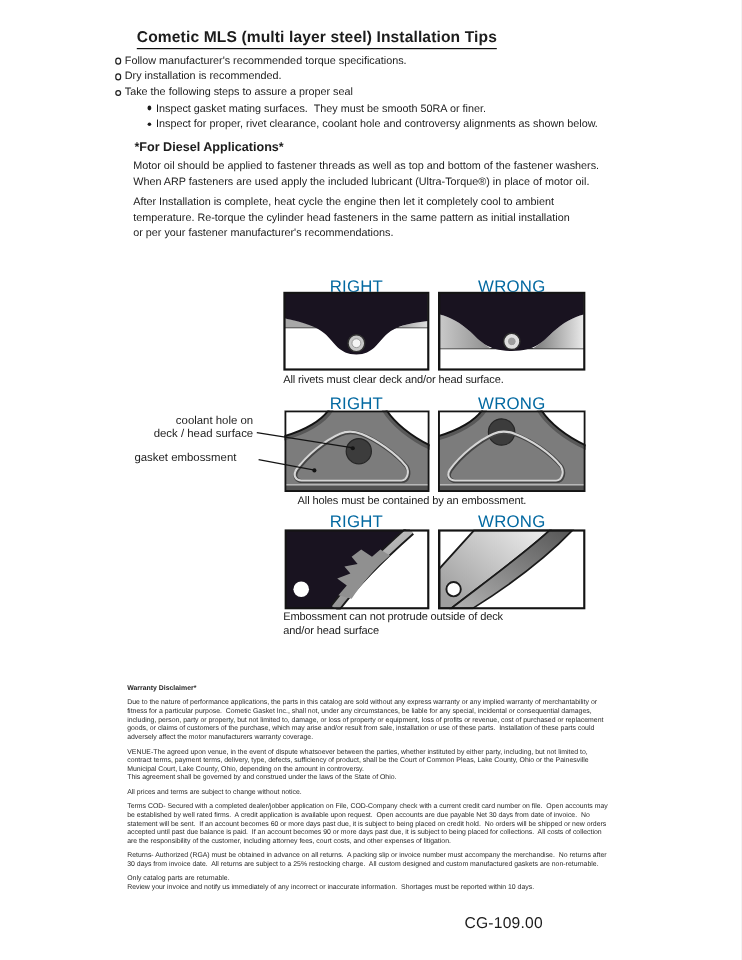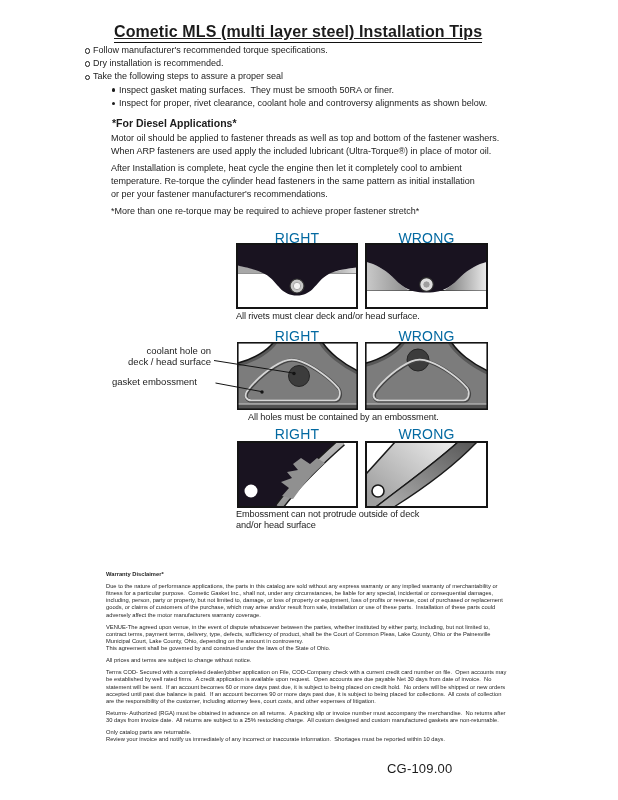--- a/index.html
+++ b/index.html
@@ -4,24 +4,24 @@
 <style>
   html,body{margin:0;padding:0;background:#e8e8e8;}
   .page{
     position:relative;width:618px;height:800px;background:#ffffff;
     font-family:"Liberation Sans","DejaVu Sans",sans-serif;color:#1c1c1c;
     overflow:hidden;margin:0 auto;
   }
   .abs{position:absolute;}
   .pre{white-space:pre-wrap;}
 
-  .title{left:114px;top:23px;font-size:16px;font-weight:700;letter-spacing:.1px;margin:0;text-decoration:underline;}
+  .title{left:114px;top:23px;font-size:13px;font-weight:700;letter-spacing:.1px;margin:0;}
   .title span{border-bottom:1.6px solid #111;padding-bottom:1.5px;}
 
-  .bullets{left:85px;top:44px;width:460px;font-size:9px;line-height:13.2px;}
+  .bullets{left:96px;top:44px;width:460px;font-size:9px;line-height:13.2px;}
   .bullet{position:relative;padding-left:8px;}
   .bullet .ring{position:absolute;left:0;top:4.2px;width:3.4px;height:3.4px;border:1px solid #1c1c1c;border-radius:50%;}
   .bullet.sub{padding-left:34px;}
   .bullet .dot{position:absolute;left:27px;top:4.8px;width:3.4px;height:3.4px;background:#1c1c1c;border-radius:50%;}
 
   .diesel{left:112px;top:117px;font-size:10.5px;font-weight:700;margin:0;}
   .body-p{left:111px;top:0;width:450px;font-size:9px;line-height:12.9px;margin:0;}
   .p1{top:132px;} .p2{top:162px;} .pnote{top:205px;}
 
   .fig-label{position:absolute;text-align:center;font-size:14px;letter-spacing:.2px;color:#0369a1;}
@@ -76,21 +76,20 @@
       <span class="pre">Inspect for proper, rivet clearance, coolant hole and controversy alignments as shown below.</span>
     </div>
   </div>
 
   <h2 class="abs diesel">*For Diesel Applications*</h2>
   <p class="abs body-p p1 pre">Motor oil should be applied to fastener threads as well as top and bottom of the fastener washers.
 When ARP fasteners are used apply the included lubricant (Ultra-Torque®) in place of motor oil.</p>
   <p class="abs body-p p2 pre">After Installation is complete, heat cycle the engine then let it completely cool to ambient
 temperature. Re-torque the cylinder head fasteners in the same pattern as initial installation
 or per your fastener manufacturer's recommendations.</p>
-  <p class="abs body-p pnote pre">*More than one re-torque may be required to achieve proper fastener stretch*</p>
 
   <div class="fig-label row1 col-r">RIGHT</div>
   <div class="fig-label row1 col-w">WRONG</div>
 
   <svg class="fig-svg f1r" width="122" height="66" viewBox="0 0 122 66">
     <defs>
       <linearGradient id="g1r-wr" x1="0" y1="0" x2="1" y2="0">
         <stop offset="0" stop-color="#8f8f8f"></stop>
           <stop offset="1" stop-color="#dedede"></stop>
       </linearGradient>

